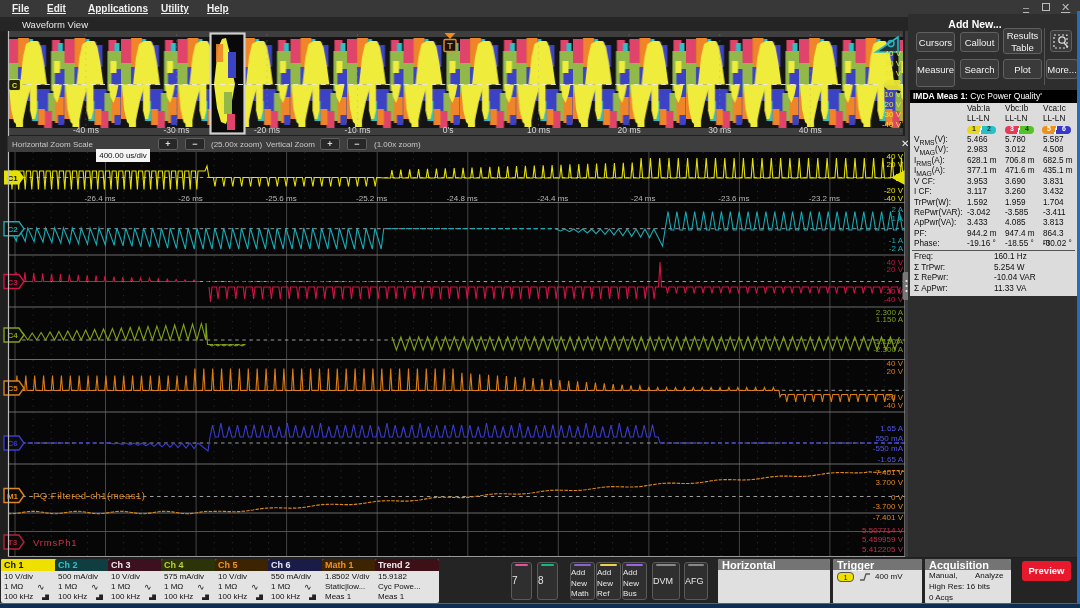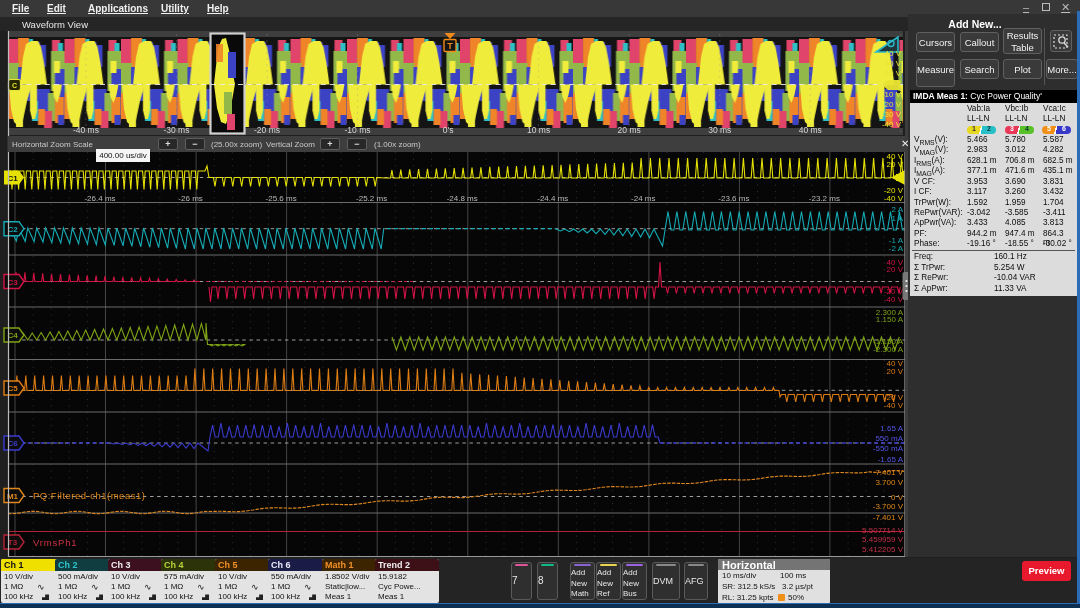--- a/index.html
+++ b/index.html
@@ -315,21 +315,21 @@
     <div style="position:absolute;top:31.849999999999998px;left:0;width:167px;height:10px">
       <span style="position:absolute;left:4px">V<sub>RMS</sub>(V):</span>
       <span style="position:absolute;left:57px">5.466</span>
       <span style="position:absolute;left:95px">5.780</span>
       <span style="position:absolute;left:133px">5.587</span>
     </div>
     <div style="position:absolute;top:42.3px;left:0;width:167px;height:10px">
       <span style="position:absolute;left:4px">V<sub>MAG</sub>(V):</span>
       <span style="position:absolute;left:57px">2.983</span>
       <span style="position:absolute;left:95px">3.012</span>
-      <span style="position:absolute;left:133px">4.282</span>
+      <span style="position:absolute;left:133px">4.508</span>
     </div>
     <div style="position:absolute;top:52.75px;left:0;width:167px;height:10px">
       <span style="position:absolute;left:4px">I<sub>RMS</sub>(A):</span>
       <span style="position:absolute;left:57px">628.1 m</span>
       <span style="position:absolute;left:95px">706.8 m</span>
       <span style="position:absolute;left:133px">682.5 m</span>
     </div>
     <div style="position:absolute;top:63.2px;left:0;width:167px;height:10px">
       <span style="position:absolute;left:4px">I<sub>MAG</sub>(A):</span>
       <span style="position:absolute;left:57px">377.1 m</span>
@@ -463,25 +463,35 @@
     </div>
     <div class="sbtn" style="left:511px;width:21px;font-size:10px;line-height:36px"><span class="tl" style="background:#e0559a"></span>7</div>
     <div class="sbtn" style="left:537px;width:21px;font-size:10px;line-height:36px"><span class="tl" style="background:#12b886"></span>8</div>
     <div class="sbtn" style="left:570px;width:25px;line-height:10.5px;padding-top:5px"><span class="tl" style="background:#8a63d2"></span>Add<br>New<br>Math</div>
     <div class="sbtn" style="left:596px;width:25px;line-height:10.5px;padding-top:5px"><span class="tl" style="background:#e8d44d"></span>Add<br>New<br>Ref</div>
     <div class="sbtn" style="left:622px;width:25px;line-height:10.5px;padding-top:5px"><span class="tl" style="background:#9a63e2"></span>Add<br>New<br>Bus</div>
     <div class="sbtn" style="left:652px;width:28px;font-size:9px;line-height:36px"><span class="tl" style="background:#888"></span>DVM</div>
     <div class="sbtn" style="left:684px;width:24px;font-size:9px;line-height:36px"><span class="tl" style="background:#888"></span>AFG</div>
     <div class="hpanel" style="left:718px;top:1px;width:112px;height:45px">
 <div class="hd">Horizontal</div>
+    </div>
+    <div class="hpanel" style="left:833px;top:1px;width:89px;height:45px">
+<div class="hd">Trigger</div>
 <div style="position:relative;height:34px">
-<span style="position:absolute;left:4px;top:1px">10 ms/div</span>
-        <span style="position:absolute;left:62px;top:1px">100 ms</span>
-<span style="position:absolute;left:4px;top:12px">SR: 312.5 kS/s</span>
-        <span style="position:absolute;left:64px;top:12px">3.2 µs/pt</span>
-<span style="position:absolute;left:4px;top:23px">RL: 31.25 kpts</span>
-<span style="position:absolute;left:60px;top:24px;width:7px;height:7px;background:#f09018;border-radius:1px"></span>
-<span style="position:absolute;left:70px;top:23px">50%</span>
+<span style="position:absolute;left:4px;top:2px;width:17px;height:10px;background:#f0e000;border:1px solid #555;border-radius:4px;color:#222;font-size:7.5px;text-align:center;line-height:9px">1</span>
+<svg style="position:absolute;left:26px;top:2px" width="12" height="10" viewBox="0 0 12 10">
+          <path d="M1,8 L5,8 L7,2 L11,2" fill="none" stroke="#555" stroke-width="1.3"></path>
+        </svg>
+<span style="position:absolute;left:42px;top:2px">400 mV</span>
+</div>
+    </div>
+    <div class="hpanel" style="left:925px;top:1px;width:86px;height:45px">
+<div class="hd">Acquisition</div>
+<div style="position:relative;height:34px">
+<span style="position:absolute;left:4px;top:1px">Manual,</span>
+        <span style="position:absolute;left:50px;top:1px">Analyze</span>
+<span style="position:absolute;left:4px;top:12px">High Res: 16 bits</span>
+<span style="position:absolute;left:4px;top:23px">0 Acqs</span>
 </div>
     </div>
     <div style="position:absolute;left:1022px;top:3px;width:49px;height:20px;background:#e8192d;border-radius:3px;color:#fff;font-size:9.5px;font-weight:bold;text-align:center;line-height:20px">Preview</div>
 </div>
 <div class="ab blue-r"></div>
 <div class="ab blue-b"></div>
 </body></html>

